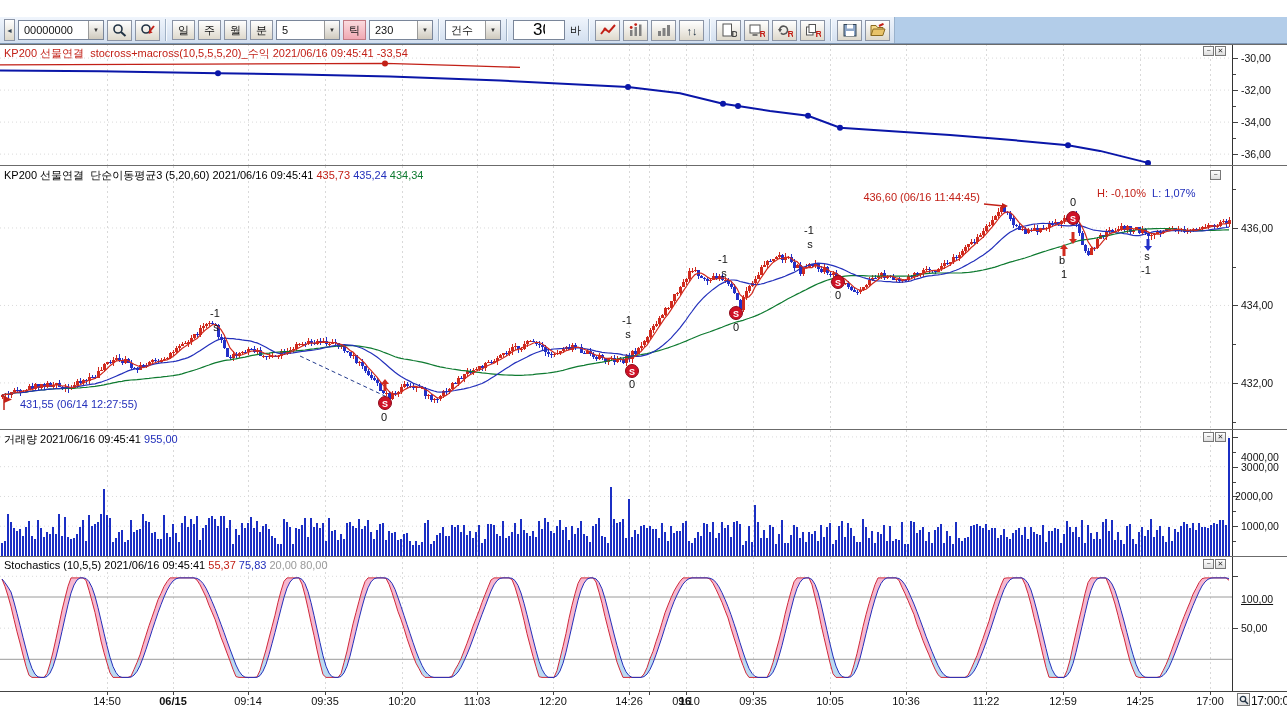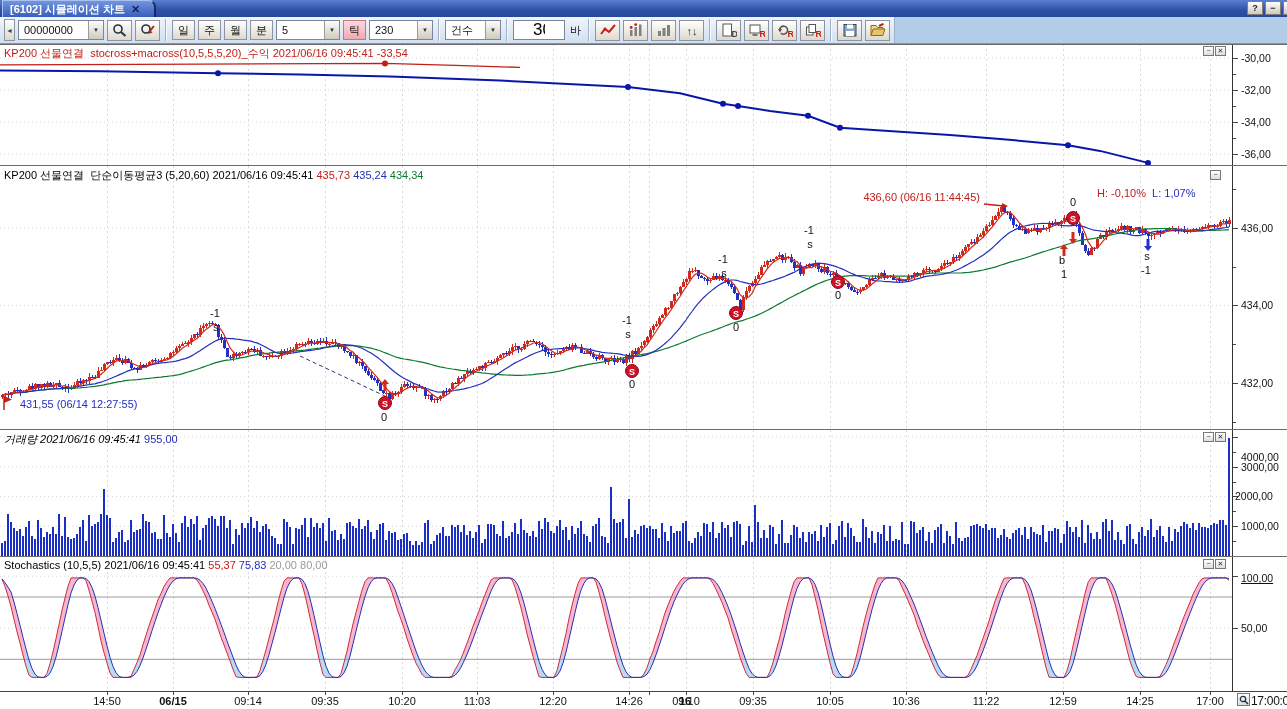--- a/index.html
+++ b/index.html
@@ -40,31 +40,20 @@
 .pbox{width:11px;height:10px;border:1px solid #777;background:linear-gradient(#fff,#ddd);font-size:7px;line-height:8px;text-align:center;color:#333}
 #xzoom{position:absolute;left:1237px;top:693px;width:13px;height:13px;border:1px solid #777;background:linear-gradient(#fff,#ddd);padding:0;display:flex;align-items:center;justify-content:center;z-index:6}
 #xend{position:absolute;left:1251px;top:694px;font-size:12px;letter-spacing:-0.3px;z-index:6;white-space:nowrap}
 svg text{font-family:"Liberation Sans",sans-serif}
 </style>
 </head>
 <body>
 
 <div id="app">
 
-  <div class="titlebar">
-    <div class="tab">
-      <span>[6102] 시뮬레이션 차트</span>
-      <span class="tabclose">✕</span>
-    </div>
-    <div class="titlebtns">
-      <button class="tbtn2">?</button>
-      <button class="tbtn2">−</button>
-      <button class="tbtn2" style="margin-right:-12px"></button>
-    </div>
-  </div>
 
   <div class="toolbar">
     <div class="tool-inner">
       <button class="narrow">◄</button>
       <div class="combo w86">
         <span class="val">00000000</span>
         <span class="dd">▼</span>
       </div>
       <button class="ibtn">
         <svg width="16" height="14" viewBox="0 0 16 14">
@@ -172,21 +161,21 @@
               <path d="M1,12.5 L3.2,6 H15 L12.8,12.5 Z" fill="#e8c36a" stroke="#8a6a20"></path>
               <path d="M9,3 L13.5,0.8" stroke="#c22017" stroke-width="2" fill="none"></path>
             </svg>
           </button>
         </span>
     </div>
   </div>
 
   <div class="phead" id="hd-equity" style="top:46px"><span style="color: rgb(194, 32, 23);">KP200 선물연결  stocross+macross(10,5,5,5,20)_수익 2021/06/16 09:45:41 -33,54</span></div>
   <div class="phead" id="hd-price" style="top:168px"><span style="color: rgb(0, 0, 0);">KP200 선물연결  단순이동평균3 (5,20,60) 2021/06/16 09:45:41 </span><span style="color: rgb(194, 32, 23);">435,73 </span><span style="color: rgb(35, 48, 187);">435,24 </span><span style="color: rgb(14, 122, 48);">434,34</span></div>
-  <div class="phead" id="hd-volume" style="top:432px"><span style="color: rgb(0, 0, 0); font-style: italic;">거래량 2021/06/16 09:45:41 </span><span style="color: rgb(35, 48, 187);">955,00</span></div>
+  <div class="phead" id="hd-volume" style="top:432px"><span style="color: rgb(0, 0, 0);">거래량 2021/06/16 09:45:41 </span><span style="color: rgb(35, 48, 187);">955,00</span></div>
   <div class="phead" id="hd-stoch" style="top:559px"><span style="color: rgb(0, 0, 0); text-align: center;">Stochastics (10,5,5) 2021/06/16 09:45:41 </span><span style="color: rgb(194, 32, 23);">55,37 </span><span style="color: rgb(35, 48, 187);">75,83 </span><span style="color: rgb(154, 154, 154);">20,00 80,00</span></div>
 
   <div id="hl"><span style="color:#c22017">H: -0,10%</span><span>  </span><span style="color:#2330bb">L: 1,07%</span></div>
 
   <div class="hsep" style="top:44px"></div>
   <div class="hsep" style="top:165px"></div>
   <div class="hsep" style="top:429px"></div>
   <div class="hsep" style="top:556px"></div>
 
   <div id="axiscol">
@@ -217,21 +206,21 @@
       <div class="axlabel" style="left: 8px; top: 417px;">3000,00</div>
       <div class="tickmk" style="left: 0px; top: 452px; width: 5px; height: 1px;"></div>
       <div class="axlabel" style="left: 2px; top: 446px;">2000,00</div>
       <div class="tickmk" style="left: 0px; top: 482px; width: 5px; height: 1px;"></div>
       <div class="axlabel" style="left: 8px; top: 476px;">1000,00</div>
       <div class="tickmk" style="left: 0px; top: 408px; width: 3px; height: 1px;"></div>
       <div class="tickmk" style="left: 0px; top: 438px; width: 3px; height: 1px;"></div>
       <div class="tickmk" style="left: 0px; top: 467px; width: 3px; height: 1px;"></div>
       <div class="tickmk" style="left: 0px; top: 497px; width: 3px; height: 1px;"></div>
       <div class="tickmk" style="left: 0px; top: 532px; width: 5px; height: 1px;"></div>
-      <div class="axlabel" style="left: 8px; top: 528px; text-decoration: underline;">100,00</div>
+      <div class="axlabel" style="left: 8px; top: 549px; text-decoration: underline;">100,00</div>
       <div class="tickmk" style="left: 0px; top: 584px; width: 5px; height: 1px;"></div>
       <div class="axlabel" style="left: 8px; top: 578px;">50,00</div>
     </div>
 
   <div id="xaxis">
       <div class="xtick" style="left: 107px;"></div>
       <div class="xlab" style="left: 107px;">14:50</div>
       <div class="xtick" style="left: 173px;"></div>
       <div class="xlab b" style="left: 173px;">06/15</div>
       <div class="xtick" style="left: 248px;"></div>

